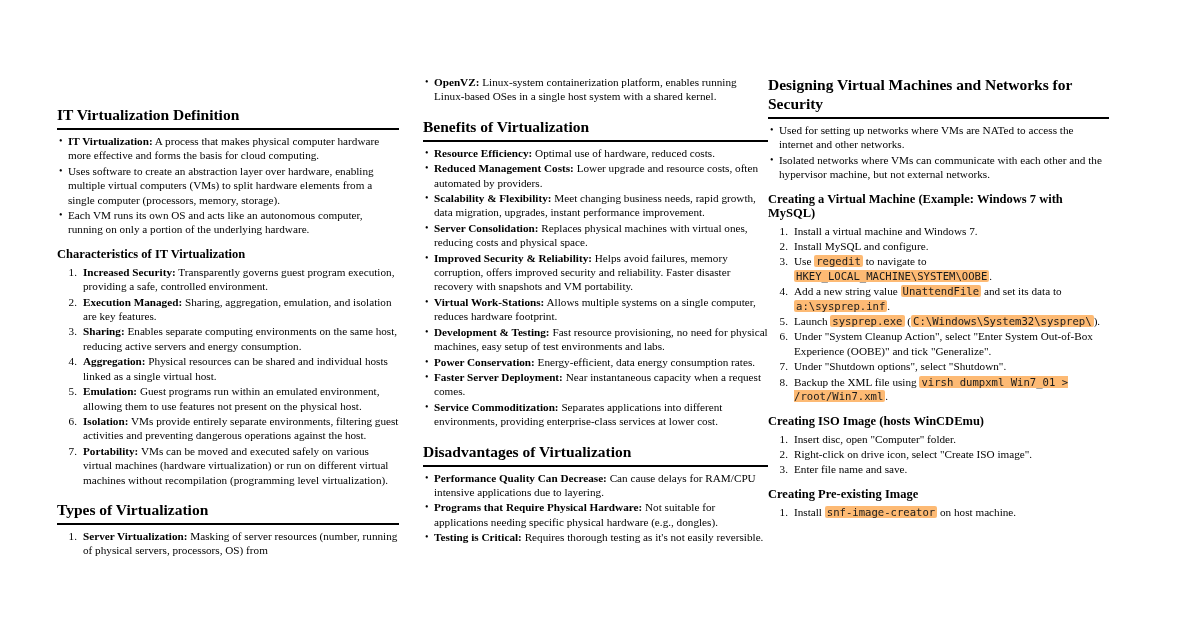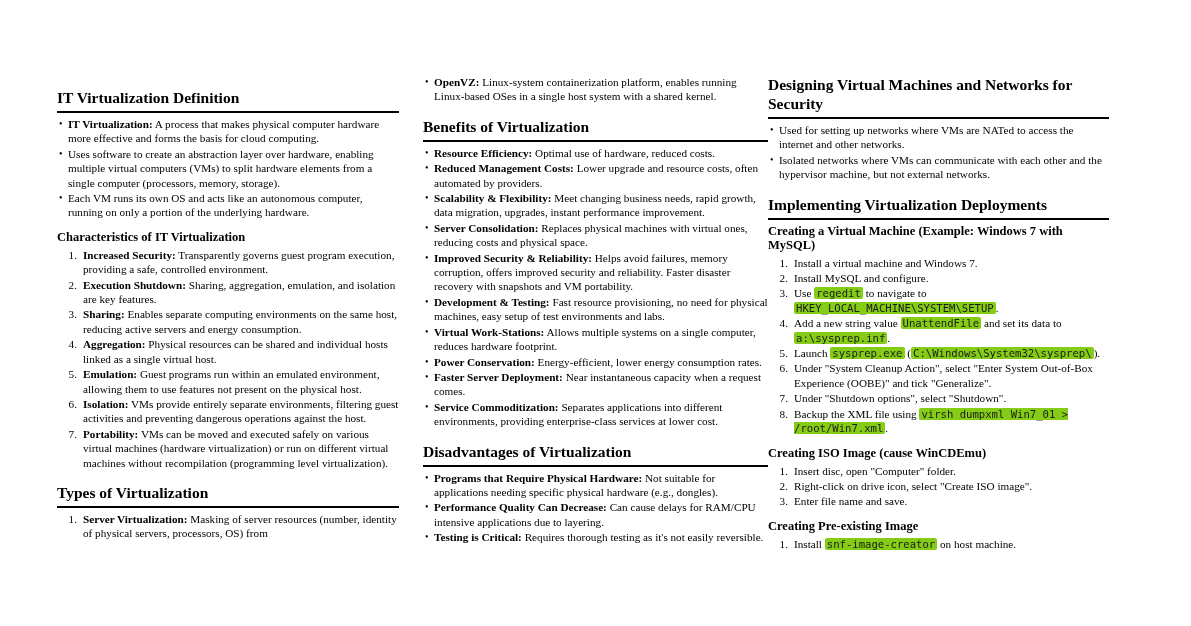--- a/index.html
+++ b/index.html
@@ -13,21 +13,21 @@
     height: 626px;
     overflow: hidden;
     background: #ffffff;
     color: #000000;
     font-family: "Liberation Serif", "DejaVu Serif", serif;
   }
   .col {
     position: absolute;
     font-size: 11.2px;
   }
-  .col1 { left: 57px;  top: 88px; width: 342px; }
+  .col1 { left: 57px;  top: 105px; width: 342px; }
   .col2 { left: 423px; top: 75px; width: 345px; }
   .col3 { left: 768px; top: 75px; width: 341px; }
 
   .h2 {
     font-size: 15.5px;
     font-weight: bold;
     line-height: 19px;
     padding-bottom: 4px;
     border-bottom: 2px solid #000000;
     margin: 13px 0 4px 0;
@@ -60,97 +60,96 @@
     content: counter(li-counter) ".";
     position: absolute;
     left: -26px;
     width: 20px;
     text-align: right;
   }
   strong { font-weight: bold; }
   code {
     font-family: "DejaVu Sans Mono", "Liberation Mono", monospace;
     font-size: 10.6px;
-    background: #84cc16;
+    background: #fdba74;
     color: #1a1a1a;
     padding: 0 2px;
     border-radius: 2px;
   }
 </style>
 </head>
 <body>
 
 <div class="page">
     <div class="col col1">
       <div class="h2">IT Virtualization Definition</div>
       <div class="ulist">
         <div class="li"><strong>IT Virtualization:</strong><span> A process that makes physical computer hardware more effective and forms the basis for cloud computing.</span></div>
         <div class="li"><span>Uses software to create an abstraction layer over hardware, enabling multiple virtual computers (VMs) to split hardware elements from a single computer (processors, memory, storage).</span></div>
         <div class="li"><span>Each VM runs its own OS and acts like an autonomous computer, running on only a portion of the underlying hardware.</span></div>
       </div>
       <div class="h3">Characteristics of IT Virtualization</div>
       <div class="olist">
         <div class="li"><strong>Increased Security:</strong><span> Transparently governs guest program execution, providing a safe, controlled environment.</span></div>
-        <div class="li"><strong>Execution Shutdown:</strong><span> Sharing, aggregation, emulation, and isolation are key features.</span></div>
+        <div class="li"><strong>Execution Managed:</strong><span> Sharing, aggregation, emulation, and isolation are key features.</span></div>
         <div class="li"><strong>Sharing:</strong><span> Enables separate computing environments on the same host, reducing active servers and energy consumption.</span></div>
         <div class="li"><strong>Aggregation:</strong><span> Physical resources can be shared and individual hosts linked as a single virtual host.</span></div>
         <div class="li"><strong>Emulation:</strong><span> Guest programs run within an emulated environment, allowing them to use features not present on the physical host.</span></div>
         <div class="li"><strong>Isolation:</strong><span> VMs provide entirely separate environments, filtering guest activities and preventing dangerous operations against the host.</span></div>
         <div class="li"><strong>Portability:</strong><span> VMs can be moved and executed safely on various virtual machines (hardware virtualization) or run on different virtual machines without recompilation (programming level virtualization).</span></div>
       </div>
       <div class="h2">Types of Virtualization</div>
       <div class="olist">
-        <div class="li"><strong>Server Virtualization:</strong><span> Masking of server resources (number, identity of physical servers, processors, OS) from</span></div>
+        <div class="li"><strong>Server Virtualization:</strong><span> Masking of server resources (number, running of physical servers, processors, OS) from</span></div>
       </div>
     </div>
     <div class="col col2">
       <div class="ulist">
         <div class="li"><strong>OpenVZ:</strong><span> Linux-system containerization platform, enables running Linux-based OSes in a single host system with a shared kernel.</span></div>
       </div>
       <div class="h2">Benefits of Virtualization</div>
       <div class="ulist">
         <div class="li"><strong>Resource Efficiency:</strong><span> Optimal use of hardware, reduced costs.</span></div>
         <div class="li"><strong>Reduced Management Costs:</strong><span> Lower upgrade and resource costs, often automated by providers.</span></div>
         <div class="li"><strong>Scalability &amp; Flexibility:</strong><span> Meet changing business needs, rapid growth, data migration, upgrades, instant performance improvement.</span></div>
         <div class="li"><strong>Server Consolidation:</strong><span> Replaces physical machines with virtual ones, reducing costs and physical space.</span></div>
         <div class="li"><strong>Improved Security &amp; Reliability:</strong><span> Helps avoid failures, memory corruption, offers improved security and reliability. Faster disaster recovery with snapshots and VM portability.</span></div>
+        <div class="li"><strong>Virtual Work-Stations:</strong><span> Allows multiple systems on a single computer, reduces hardware footprint.</span></div>
         <div class="li"><strong>Development &amp; Testing:</strong><span> Fast resource provisioning, no need for physical machines, easy setup of test environments and labs.</span></div>
-        <div class="li"><strong>Virtual Work-Stations:</strong><span> Allows multiple systems on a single computer, reduces hardware footprint.</span></div>
-        <div class="li"><strong>Power Conservation:</strong><span> Energy-efficient, lower energy consumption rates.</span></div>
+        <div class="li"><strong>Power Conservation:</strong><span> Energy-efficient, data energy consumption rates.</span></div>
         <div class="li"><strong>Faster Server Deployment:</strong><span> Near instantaneous capacity when a request comes.</span></div>
         <div class="li"><strong>Service Commoditization:</strong><span> Separates applications into different environments, providing enterprise-class services at lower cost.</span></div>
       </div>
       <div class="h2">Disadvantages of Virtualization</div>
       <div class="ulist">
+        <div class="li"><strong>Performance Quality Can Decrease:</strong><span> Can cause delays for RAM/CPU intensive applications due to layering.</span></div>
         <div class="li"><strong>Programs that Require Physical Hardware:</strong><span> Not suitable for applications needing specific physical hardware (e.g., dongles).</span></div>
-        <div class="li"><strong>Performance Quality Can Decrease:</strong><span> Can cause delays for RAM/CPU intensive applications due to layering.</span></div>
         <div class="li"><strong>Testing is Critical:</strong><span> Requires thorough testing as it's not easily reversible.</span></div>
       </div>
     </div>
     <div class="col col3">
       <div class="h2">Designing Virtual Machines and Networks for Security</div>
       <div class="ulist">
         <div class="li"><span>Used for setting up networks where VMs are NATed to access the internet and other networks.</span></div>
       </div>
       <div class="ulist">
         <div class="li"><span>Isolated networks where VMs can communicate with each other and the hypervisor machine, but not external networks.</span></div>
       </div>
-      <div class="h2">Implementing Virtualization Deployments</div>
       <div class="h3">Creating a Virtual Machine (Example: Windows 7 with MySQL)</div>
       <div class="olist">
         <div class="li"><span>Install a virtual machine and Windows 7.</span></div>
         <div class="li"><span>Install MySQL and configure.</span></div>
-        <div class="li"><span>Use </span><code>regedit</code><span> to navigate to </span><code>HKEY_LOCAL_MACHINE\SYSTEM\SETUP</code><span>.</span></div>
+        <div class="li"><span>Use </span><code>regedit</code><span> to navigate to </span><code>HKEY_LOCAL_MACHINE\SYSTEM\OOBE</code><span>.</span></div>
         <div class="li"><span>Add a new string value </span><code>UnattendFile</code><span> and set its data to </span><code>a:\sysprep.inf</code><span>.</span></div>
         <div class="li"><span>Launch </span><code>sysprep.exe</code><span> (</span><code>C:\Windows\System32\sysprep\</code><span>).</span></div>
         <div class="li"><span>Under "System Cleanup Action", select "Enter System Out-of-Box Experience (OOBE)" and tick "Generalize".</span></div>
         <div class="li"><span>Under "Shutdown options", select "Shutdown".</span></div>
         <div class="li"><span>Backup the XML file using </span><code>virsh dumpxml Win7_01 &gt; /root/Win7.xml</code><span>.</span></div>
       </div>
-      <div class="h3">Creating ISO Image (cause WinCDEmu)</div>
+      <div class="h3">Creating ISO Image (hosts WinCDEmu)</div>
       <div class="olist">
         <div class="li"><span>Insert disc, open "Computer" folder.</span></div>
         <div class="li"><span>Right-click on drive icon, select "Create ISO image".</span></div>
         <div class="li"><span>Enter file name and save.</span></div>
       </div>
       <div class="h3">Creating Pre-existing Image</div>
       <div class="olist">
         <div class="li"><span>Install </span><code>snf-image-creator</code><span> on host machine.</span></div>
       </div>
     </div>

